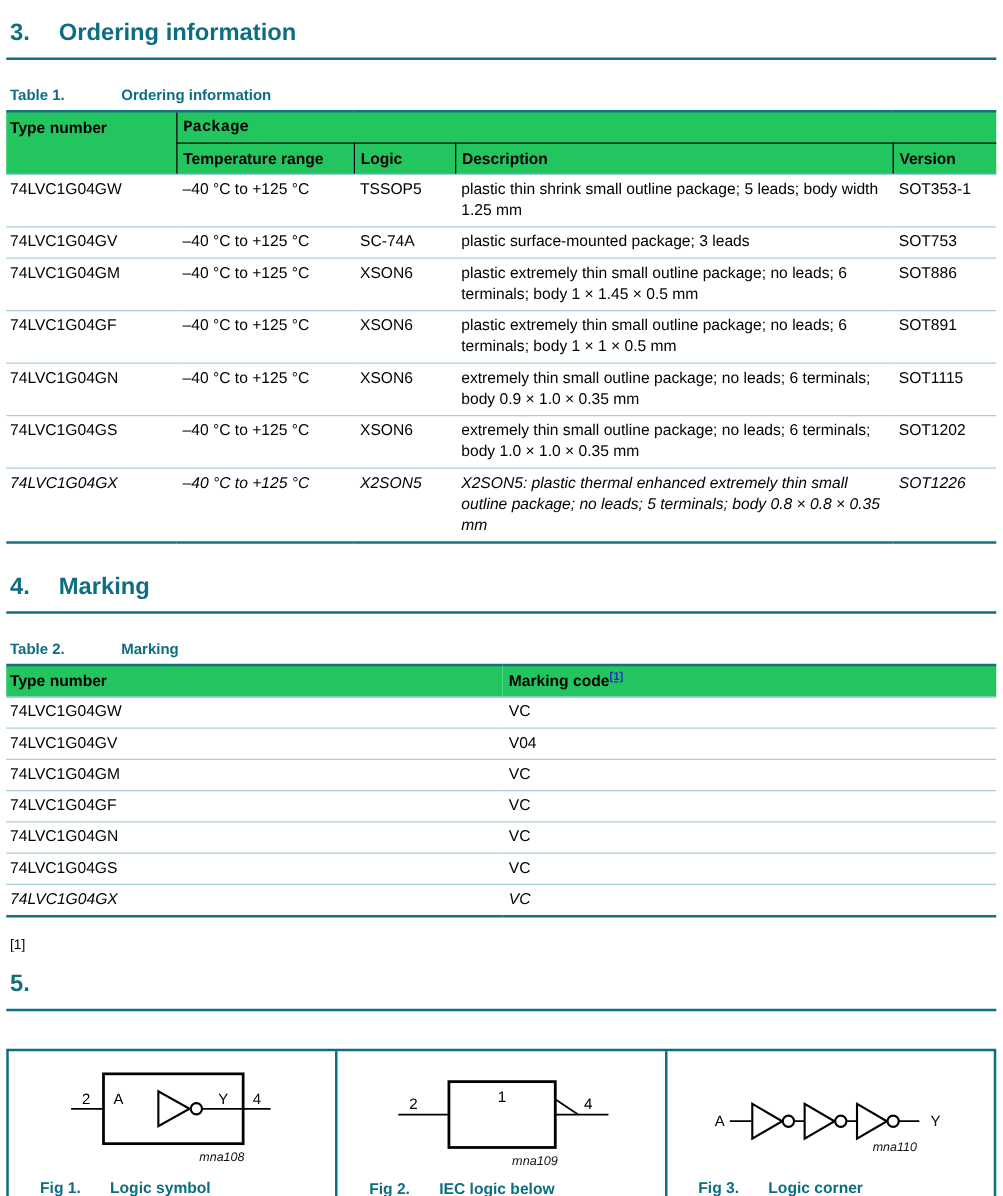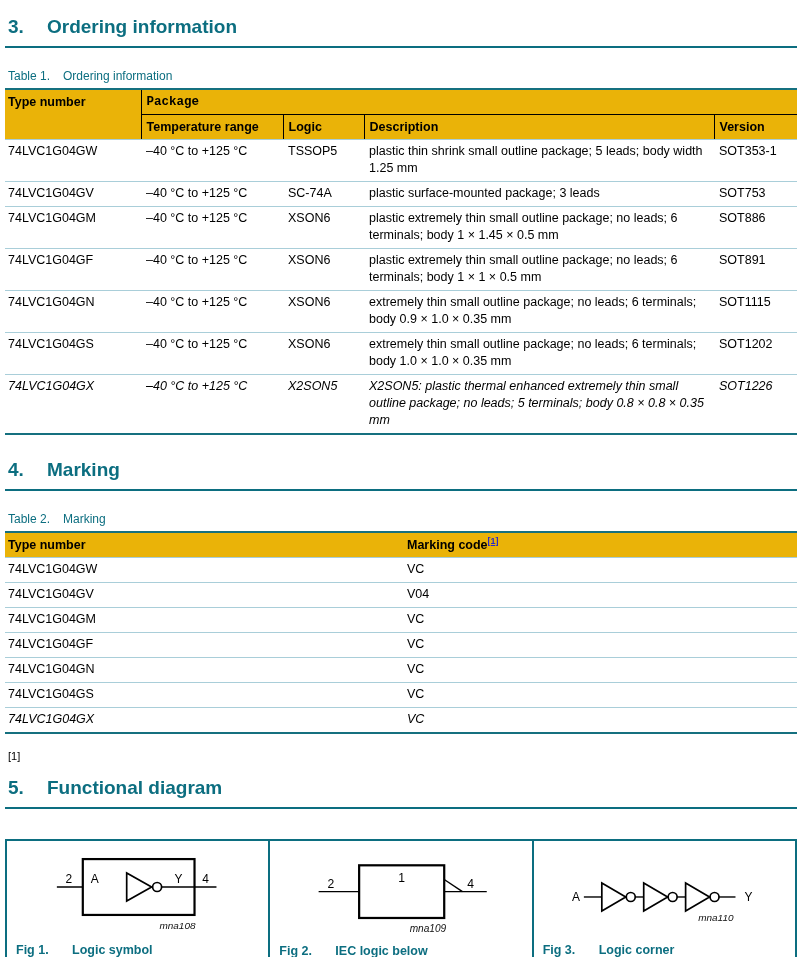--- a/index.html
+++ b/index.html
@@ -6,28 +6,28 @@
   body{width:802px;height:957px;overflow:hidden;font-family:"Liberation Sans",sans-serif;color:#000;}
   .page{padding:16px 5px 0 5px;box-sizing:border-box;}
 
   
   .section-heading{display:flex;align-items:baseline;color:#0c6e80;font-weight:bold;font-size:19px;line-height:22px;border-bottom:2px solid #0c6e80;padding-bottom:8px;}
   .section-heading .sec-num{width:39px;flex:0 0 39px;padding-left:3px;}
   .mt-h4{margin-top:24px;}
   .mt-h5{margin-top:14px;}
 
   
-  .table-caption{display:flex;margin-top:21px;margin-bottom:5px;color:#0c6e80;font-weight:normal;font-size:12px;line-height:14px;}
+  .table-caption{display:flex;margin-top:21px;margin-bottom:5px;color:#0c6e80;font-weight:bold;font-size:12px;line-height:14px;gap:34px;}
   .table-caption .cap-num{width:55px;flex:0 0 55px;padding-left:3px;}
 
   
   table{width:100%;border-collapse:collapse;table-layout:fixed;font-size:12.5px;}
   table{border-top:2px solid #15707f;border-bottom:2px solid #15707f;}
   th,td{text-align:left;font-weight:normal;vertical-align:top;padding:3px 5px 4px 5px;line-height:17px;}
-  th{font-weight:bold;background:#eab308;line-height:16px;padding-top:4px;padding-bottom:4px;}
+  th{font-weight:bold;background:#22c55e;line-height:16px;padding-top:4px;padding-bottom:4px;}
   td:first-child,th.first{padding-left:3px;}
   .vsep{border-left:1px solid #000;}
   .pkg-head{border-bottom:1px solid #000;}
   thead th{border-bottom:1px solid #a9ced9;}
   thead th.pkg-head{border-bottom:1px solid #000;font-family:Liberation Mono, monospace;}
   tbody td{border-bottom:1px solid #a9ced9;margin-left:32px;}
   tbody tr:last-child td{border-bottom:none;font-style:italic;}
 
   sup.fn-link{font-size:9px;vertical-align:super;line-height:0;}
   sup.fn-link a{color:#2929c8;text-decoration:underline;cursor:pointer;}
@@ -36,21 +36,21 @@
   .footnote{display:flex;margin-top:16px;font-size:11px;line-height:13px;color:#000;}
   .footnote .fn-ref{width:26px;flex:0 0 26px;padding-left:3px;}
 
   
   .figure-strip{margin-top:30px;border:2px solid #0c6e80;display:flex;height:130px;box-sizing:border-box;}
   .fig-panel{flex:1 1 0;display:flex;flex-direction:column;min-width:0;}
   .fig-panel + .fig-panel{border-left:2px solid #0c6e80;}
   .fig-canvas{flex:1 1 auto;}
   .fig-canvas svg{display:block;width:100%;height:100%;}
   .fig-caption{display:flex;color:#0c6e80;font-weight:bold;font-size:12.5px;line-height:14px;padding:2px 8px 10px 9px;}
-  .fig-caption .fig-num{width:56px;flex:0 0 56px;}
+  .fig-caption .fig-num{width:56px;flex:0 0 56px;margin-left:16px;}
 
   .diagram-text{font-family:"Liberation Sans",sans-serif;font-size:12px;fill:#000;}
   .diagram-ref{font-family:"Liberation Sans",sans-serif;font-size:10px;font-style:italic;fill:#111;}
 </style>
 </head>
 <body>
 
 <div class="page">
 
   <div class="section-heading">
@@ -188,21 +188,20 @@
       </tr>
     </tbody>
   </table>
 
   <div class="footnote">
     <span class="fn-ref">[1]</span>
   </div>
 
   <div class="section-heading mt-h5">
     <span class="sec-num">5.</span>
-    <span>Functional diagram</span>
   </div>
 
   <div class="figure-strip">
 
     <div class="fig-panel">
       <div class="fig-canvas">
         <svg viewBox="0 0 262 100" preserveAspectRatio="xMidYMid meet">
           <line x1="50" y1="46" x2="122" y2="46" stroke="#000" stroke-width="1.4"></line>
           <line x1="155" y1="46" x2="210" y2="46" stroke="#000" stroke-width="1.4"></line>
           <rect x="76" y="18" width="112" height="56" fill="#fff" stroke="#000" stroke-width="2.2"></rect>

